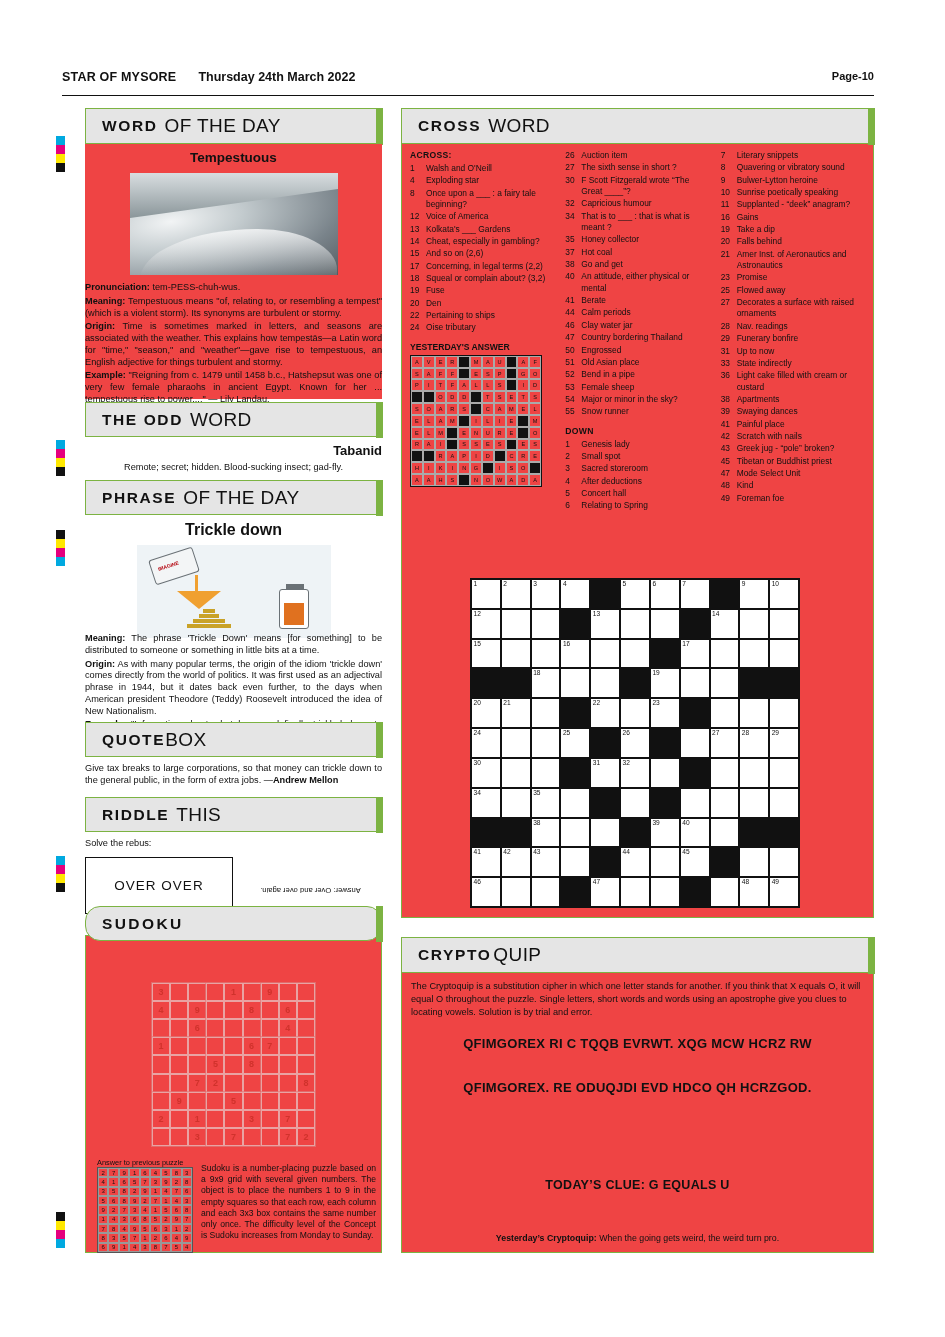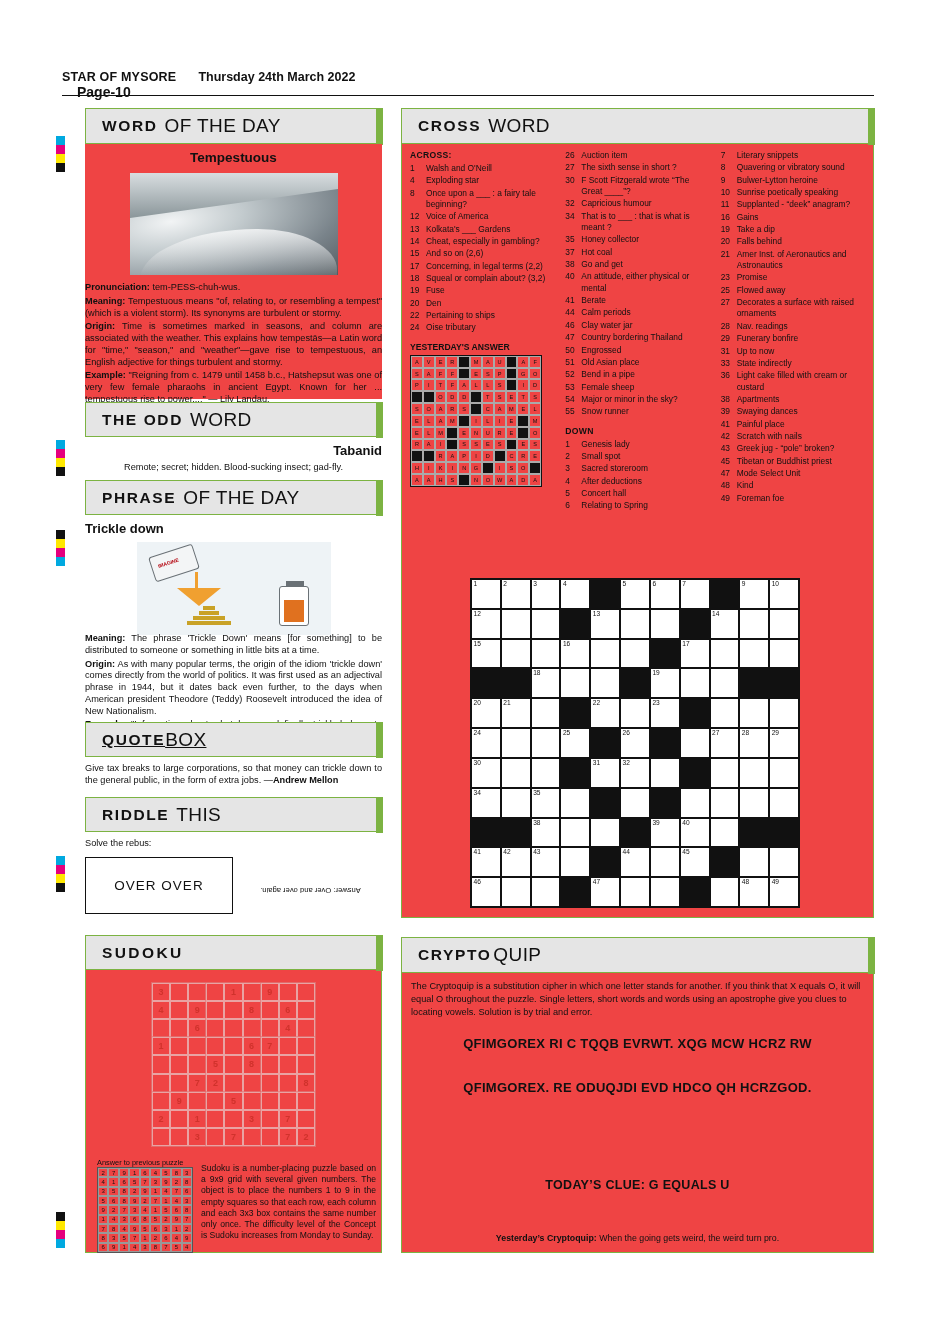--- a/index.html
+++ b/index.html
@@ -11,26 +11,26 @@
     color: #111;
     position: relative;
     overflow: hidden;
   }
   .page { position: relative; width: 945px; height: 1337px; }
 
   
   .masthead {
     position: absolute; left: 62px; top: 70px; width: 812px; height: 26px;
     border-bottom: 1.5px solid #111;
-    display: flex; align-items: flex-start; justify-content: space-between; flex-direction: column;
+    display: flex; align-items: flex-start; justify-content: space-between;
   }
   .mh-left { display:flex; align-items: baseline; gap: 22px; }
   .mh-title { font-size: 12.5px; font-weight: 700; letter-spacing: .2px; }
   .mh-date { font-size: 12.5px; font-weight: 700; }
-  .mh-page { font-size: 14px; font-weight: 700; padding-left: 15px; }
+  .mh-page { font-size: 11px; font-weight: 700; padding-left: 15px; }
 
   
   .regbar { position: absolute; left: 56px; width: 9px; }
   .regbar div { width: 9px; height: 9px; }
   .c-c { background:#00a9e0; } .c-m { background:#e5007d; }
   .c-y { background:#ffe800; } .c-k { background:#111; }
 
   
   .box { position: absolute; border: 1.5px solid #7cb342; background: #ef4444; }
   .hdrbox {
@@ -66,50 +66,50 @@
   .small-txt b { font-weight: 700; }
   #wotd-text { position:absolute; left: 85px; top: 282px; width: 297px; }
 
   #odd-box { left: 85px; top: 402px; width: 297px; height: 35px; }
   #odd-body { position:absolute; left:85px; top:438px; width:297px; }
   .center-word { text-align:right; font-weight:700; font-size: 13px; margin-top:5px;}
   .center-def { text-align:center; font-size: 9.2px; margin-top: 4px; }
 
   #phrase-box { left: 85px; top: 480px; width: 297px; height: 35px; }
   #phrase-body { position:absolute; left:85px; top: 516px; width:297px; }
-  .phrase-title { font-weight:700; font-size: 13px; margin-top: 5px; }
+  .phrase-title { text-align:center; font-weight:700; font-size: 16px; margin-top: 5px; }
   .phrase-img { margin: 6px auto 0; width: 194px; height: 93px; background:#eef3f6; position:relative; overflow:hidden; }
   .pi-bottle { position:absolute; left: 14px; top: 8px; width: 46px; height: 26px; background:#f3f5f6; border:1.2px solid #6a7176; transform: rotate(-18deg); border-radius:3px;}
   .pi-bottle span { position:absolute; left:6px; top:7px; font-size:5px; color:#b3000b; font-weight:700; }
   .pi-stream { position:absolute; left:58px; top:30px; width:3px; height:18px; background:#f0a030; }
   .pi-funnel { position:absolute; left:40px; top:46px; width:44px; height:0; border-left:22px solid transparent; border-right:22px solid transparent; border-top:18px solid #f0a030; }
   .pi-stack { position:absolute; left:46px; top:64px; width:52px; height:22px; }
   .pi-stack i { position:absolute; display:block; background:#c9a227; height:4px; }
   .pi-jar { position:absolute; right:22px; top:44px; width:30px; height:40px; background:#fff; border:1.3px solid #6a7176; border-radius:3px; }
   .pi-jar:before{ content:""; position:absolute; left:4px; right:4px; bottom:3px; height:22px; background:#e0711f; }
   .pi-jar:after{ content:""; position:absolute; left:6px; top:-6px; width:18px; height:6px; background:#6a7176; }
   #phrase-text { position:absolute; left: 85px; top: 633px; width: 297px; }
 
-  #quote-box { left: 85px; top: 722px; width: 297px; height: 35px; text-decoration: underline; }
+  #quote-box { left: 85px; top: 722px; width: 297px; height: 35px; }
   #quote-body { position:absolute; left: 85px; top: 762px; width: 297px; font-size: 9.2px; line-height:1.32; text-align: justify;}
 
   #riddle-box { left: 85px; top: 797px; width: 297px; height: 35px; }
   #riddle-solve { position:absolute; left: 85px; top: 838px; font-size: 9.2px; }
   #rebus-box {
     position:absolute; left: 85px; top: 857px; width: 148px; height: 57px;
     border: 1.5px solid #111; display:flex; align-items:center; justify-content:center;
   }
   .rebus-txt { font-size: 13.5px; letter-spacing: 1px; }
   #riddle-answer {
     position:absolute; left: 238px; top: 886px; width: 145px;
     font-size: 7.6px; transform: rotate(180deg); text-align:center;
   }
 
   #sudoku-box { left: 85px; top: 935px; width: 297px; height: 318px; }
-  #sudoku-hdr { left: 85px; top: 935px; width: 297px; height: 35px; }
+  #sudoku-hdr { left: 85px; top: 906px; width: 297px; height: 35px; border-radius: 15px; }
   .sud-grid {
     position:absolute; left: 151px; top: 982px; width: 165px; height: 165px;
     display:grid; grid-template-columns: repeat(9, 1fr); grid-template-rows: repeat(9,1fr);
     border: 1.3px solid #e26a6a;
   }
   .sud-grid div {
     border: .5px solid #e9a3a3; font-size: 9px; color:#d0322c;
     display:flex; align-items:center; justify-content:center; font-weight:600;
   }
   .sud-grid div.b-r { border-right: 1.2px solid #e26a6a; }
@@ -213,21 +213,21 @@
     <span class="hdr-txt hdr-light" style="margin-left:7px">OF THE DAY</span>
     <span class="hdr-accent"></span>
   </div>
   <div class="box" id="wotd-body" style="border:none">
     <div class="word-title">Tempestuous</div>
     <div class="wotd-img"></div>
   </div>
   <div id="wotd-text" class="small-txt">
     <p style="margin:0 0 2px"><b>Pronunciation:</b><span> tem-PESS-chuh-wus.</span></p>
     <p style="margin:0 0 2px"><b>Meaning:</b><span> Tempestuous means "of, relating to, or resembling a tempest" (which is a violent storm). Its synonyms are turbulent or stormy.</span></p>
-    <p style="margin:0 0 2px"><b>Origin:</b><span> Time is sometimes marked in seasons, and column are associated with the weather. This explains how tempestās—a Latin word for "time," "season," and "weather"—gave rise to tempestuous, an English adjective for things turbulent and stormy.</span></p>
+    <p style="margin:0 0 2px"><b>Origin:</b><span> Time is sometimes marked in letters, and seasons are associated with the weather. This explains how tempestās—a Latin word for "time," "season," and "weather"—gave rise to tempestuous, an English adjective for things turbulent and stormy.</span></p>
     <p style="margin:0"><b>Example:</b><span> "Reigning from c. 1479 until 1458 b.c., Hatshepsut was one of very few female pharaohs in ancient Egypt. Known for her ... tempestuous rise to power...." — Lily Landau.</span></p>
   </div>
 
   <div class="hdrbox" id="odd-box">
     <span class="hdr-bold">THE ODD</span>
     <span class="hdr-txt hdr-light" style="margin-left:7px">WORD</span>
     <span class="hdr-accent"></span>
   </div>
   <div id="odd-body">
     <div class="center-word">Tabanid</div>

